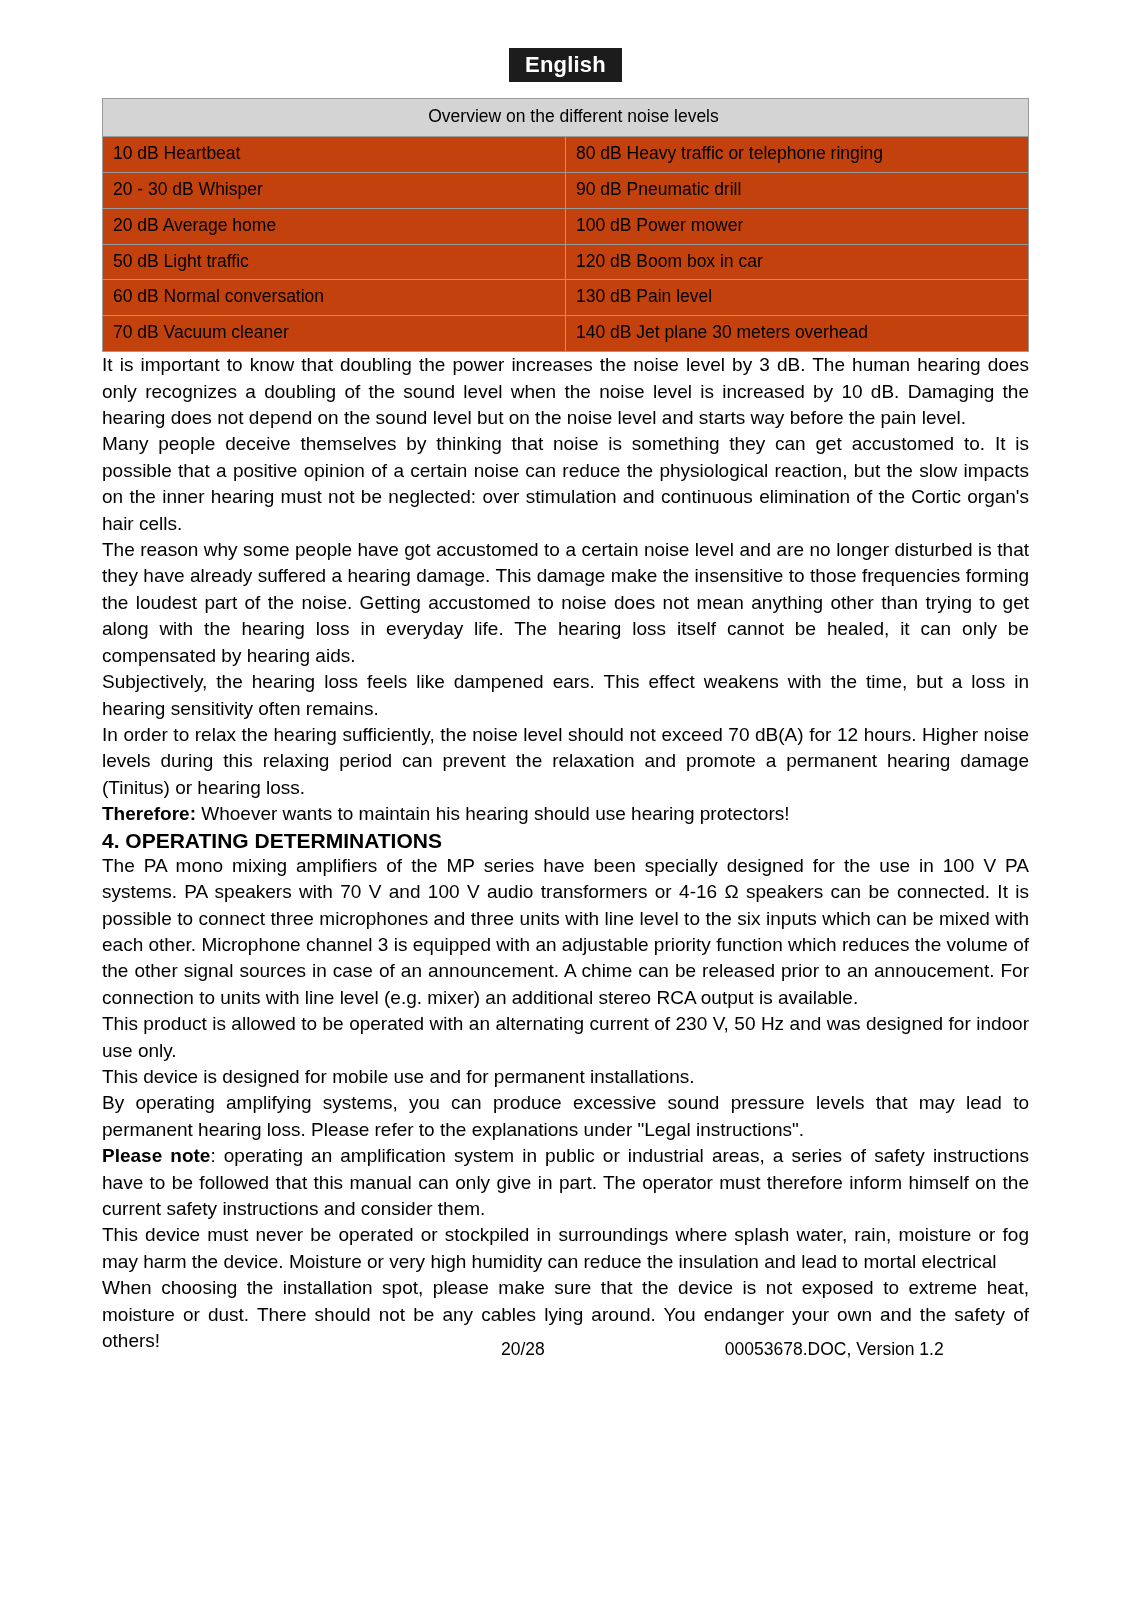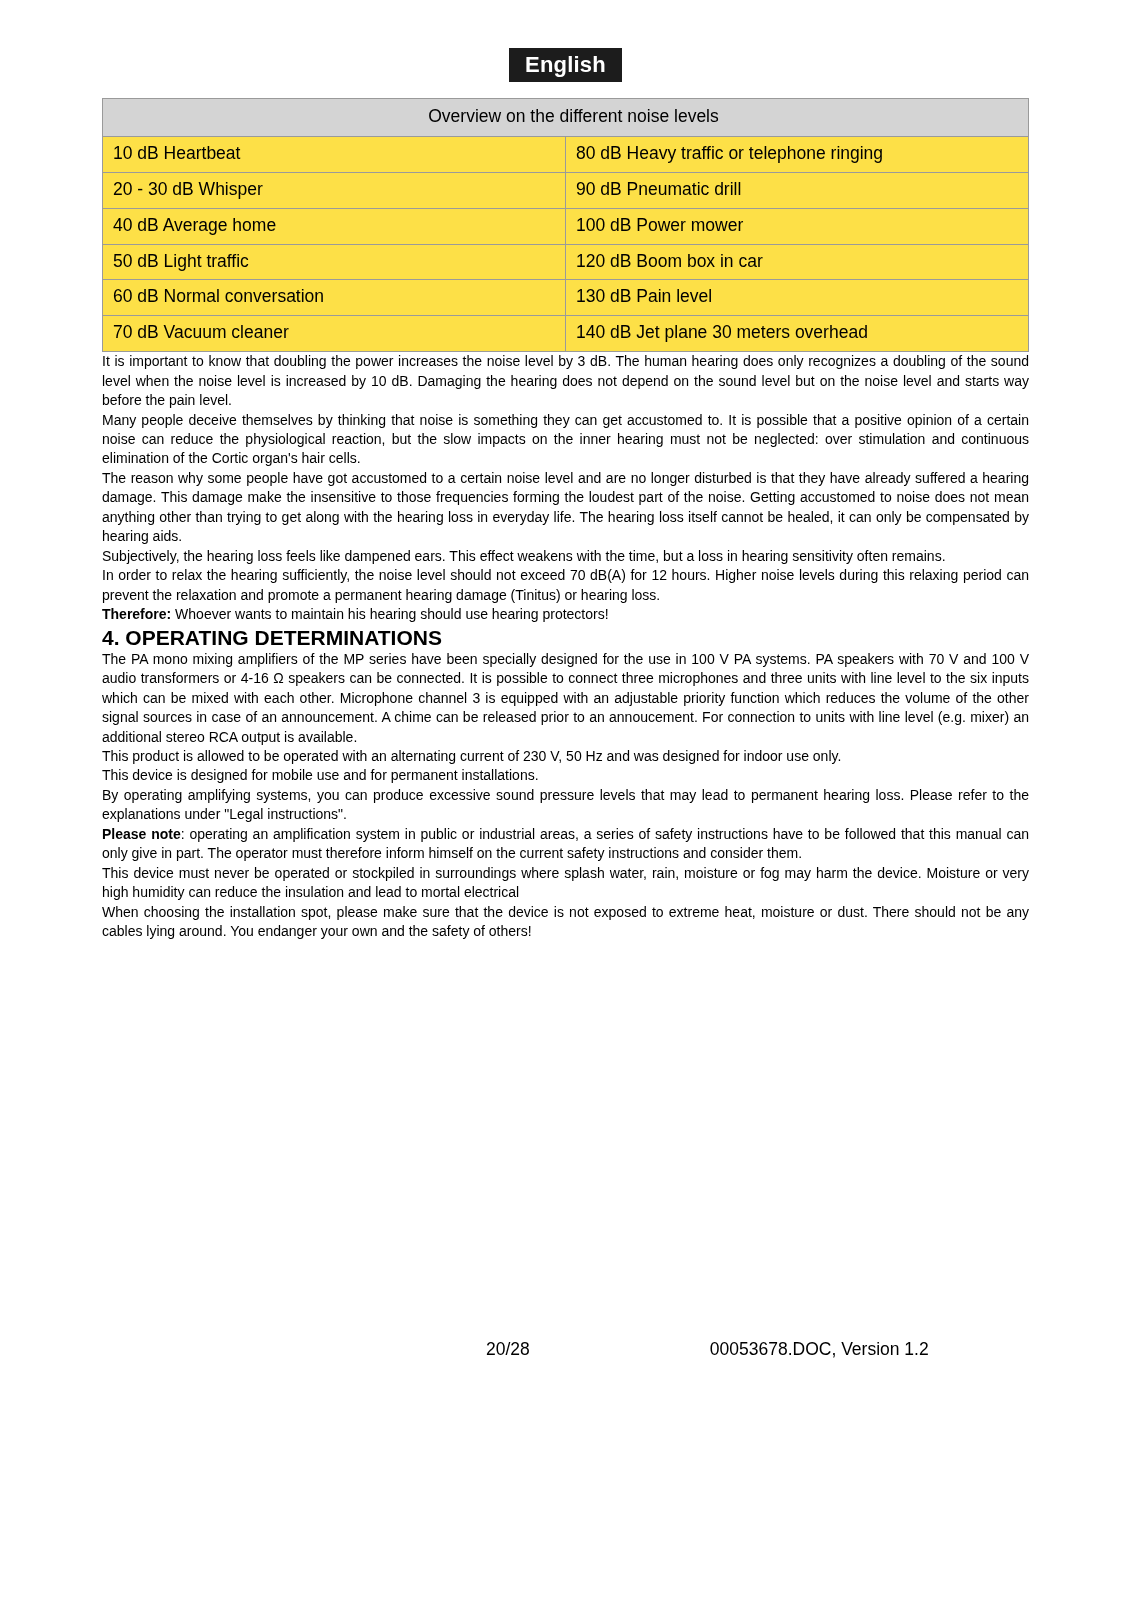--- a/index.html
+++ b/index.html
@@ -56,26 +56,26 @@
     vertical-align: middle;
   }
   .noise-table th.title-cell {
     background: #d4d4d4;
     text-align: center;
     font-weight: normal;
     padding: 7px 10px 8px 26px;
   }
   .noise-table td {
     text-align: left;
-    background: #fde047;
+    background: #c2410c;
   }
 
   
   p.body {
-    font-size: 14px;
+    font-size: 19px;
     line-height: 1.39;
     text-align: justify;
     margin: 0;
     padding: 0;
     -webkit-hyphens: none;
     hyphens: none;
   }
   .gap-sm { margin-top: 14px; }
   .gap-tight { margin-top: 0px; }
   .gap-md { margin-top: 20px; }
@@ -89,21 +89,21 @@
     margin: 0;
     padding: 0;
     line-height: 1.2;
     text-align: left;
   }
   .heading-gap { margin-top: 50px; }
 
   
   .footer {
     position: absolute;
-    left: 101px;
+    left: 116px;
     right: 102px;
     bottom: 52px;
     font-size: 17.5px;
     display: flex;
     align-items: baseline;
   }
   .footer-page {
     flex: 0 0 auto;
     margin-left: 385px;
   }
@@ -130,21 +130,21 @@
     <tbody>
       <tr>
         <td>10 dB Heartbeat</td>
         <td>80 dB Heavy traffic or telephone ringing</td>
       </tr>
       <tr>
         <td>20 - 30 dB Whisper</td>
         <td>90 dB Pneumatic drill</td>
       </tr>
       <tr>
-        <td>40 dB Average home</td>
+        <td>20 dB Average home</td>
         <td>100 dB Power mower</td>
       </tr>
       <tr>
         <td>50 dB Light traffic</td>
         <td>120 dB Boom box in car</td>
       </tr>
       <tr>
         <td>60 dB Normal conversation</td>
         <td>130 dB Pain level</td>
       </tr>

